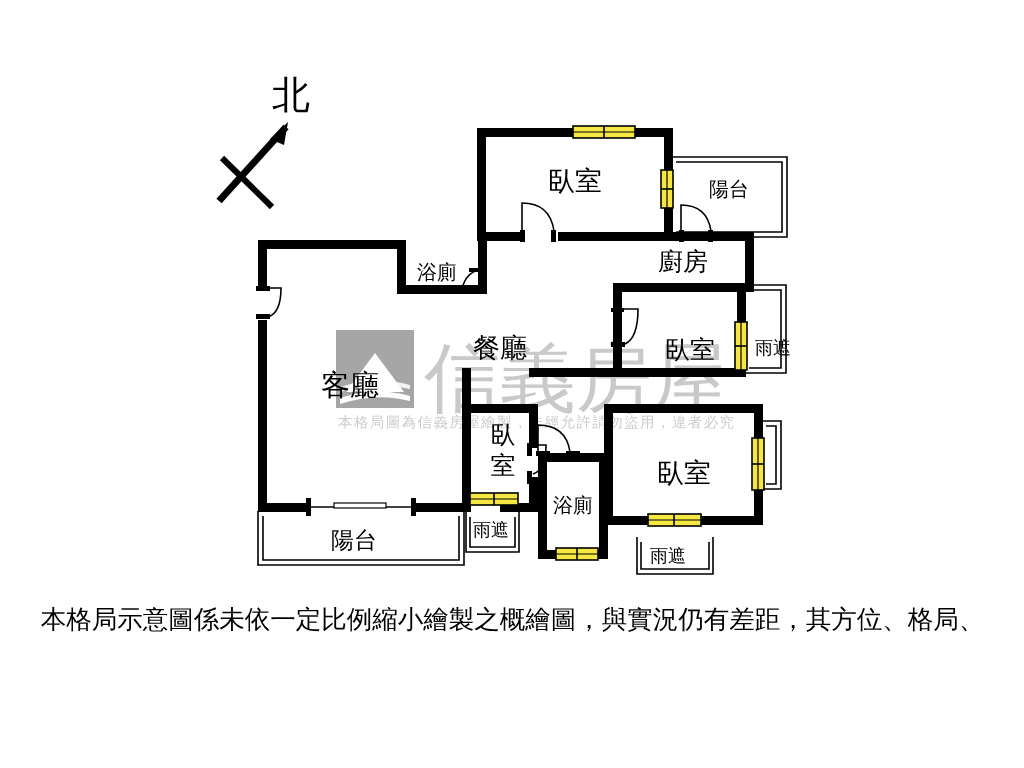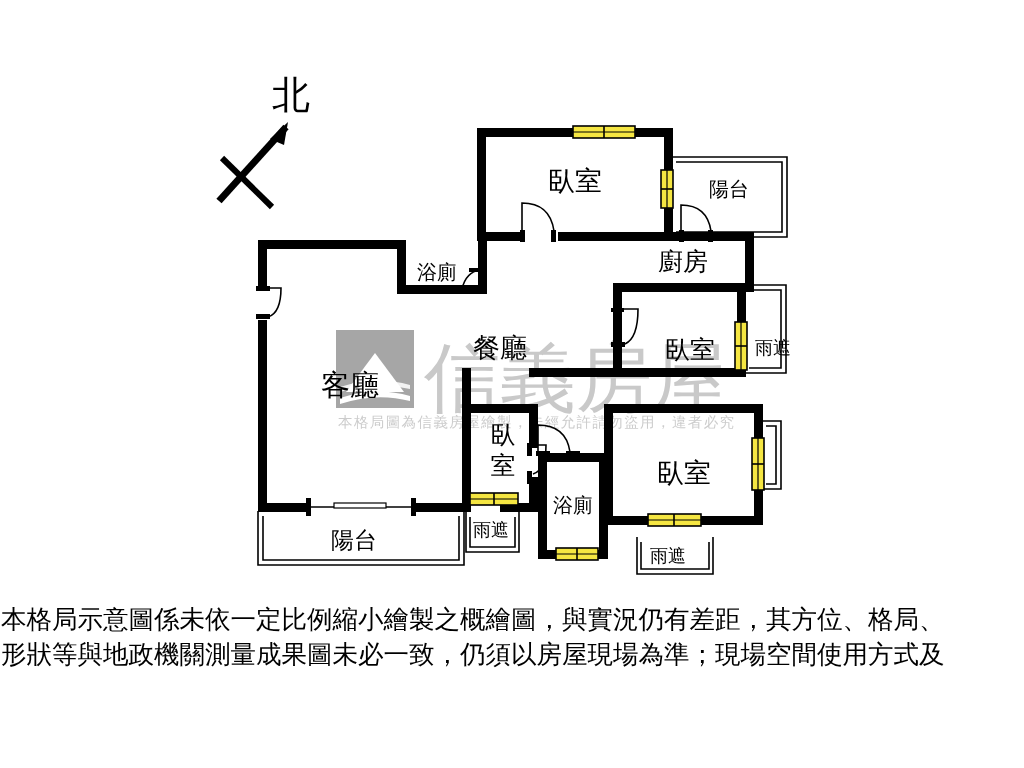--- a/index.html
+++ b/index.html
@@ -31,20 +31,21 @@
     position: absolute;
     left: 0;
     top: 602px;
     width: 1024px;
     color: #000000;
     font-family: "DejaVu Serif", "Liberation Serif", serif;
     font-size: 25.5px;
     line-height: 35px;
     letter-spacing: 0px;
     white-space: nowrap;
+    text-align: center;
   }
   .disclaimer div {
     padding-left: 1px;
   }
   .room-label {
     font-family: "DejaVu Serif", "Liberation Serif", serif;
     fill: #000000;
     font-weight: 400;
   }
   .wm-text {
@@ -269,16 +270,15 @@
       <text class="room-label" x="354" y="548" font-size="23" text-anchor="middle">陽台</text>
       <text class="room-label" x="773" y="354" font-size="18" text-anchor="middle">雨遮</text>
       <text class="room-label" x="491" y="536" font-size="18" text-anchor="middle">雨遮</text>
       <text class="room-label" x="668" y="562" font-size="18" text-anchor="middle">雨遮</text>
     </g>
 
   </svg>
 
   <div class="disclaimer">
     <div>本格局示意圖係未依一定比例縮小繪製之概繪圖，與實況仍有差距，其方位、格局、</div>
-    <div>形狀等與地政機關測量成果圖未必一致，仍須以房屋現場為準；現場空間使用方式及</div>
   </div>
 
 </div>
 
 </body></html>

